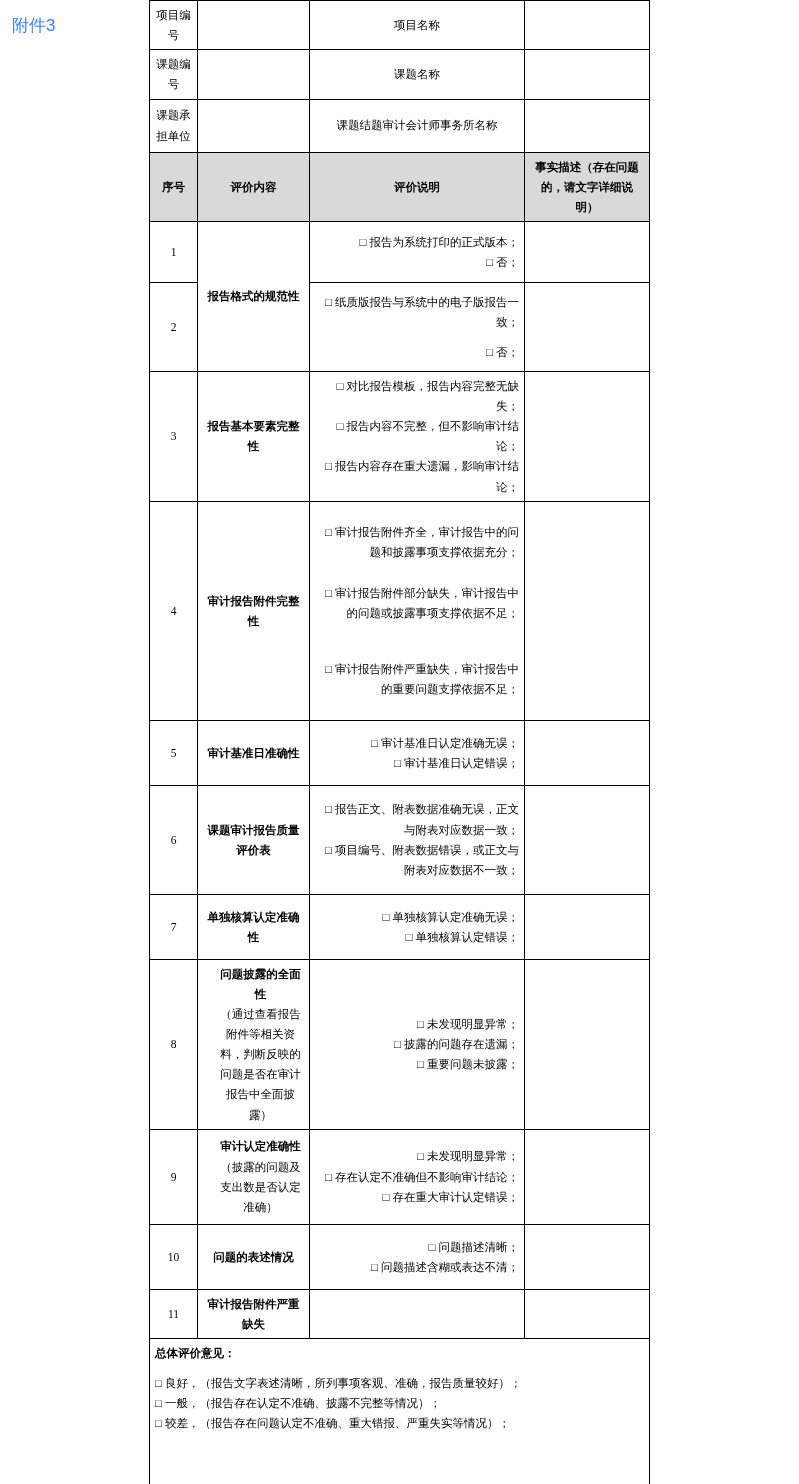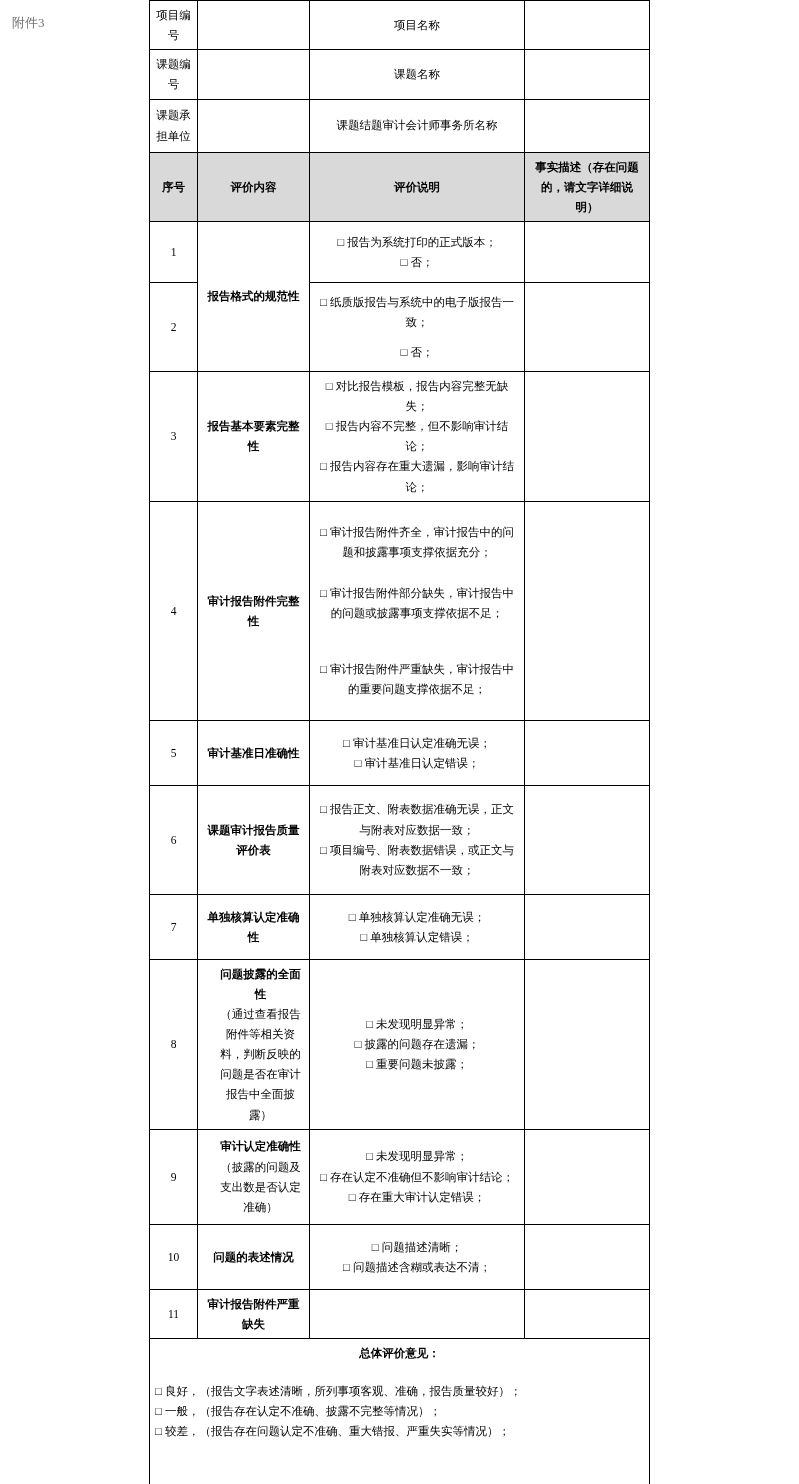--- a/index.html
+++ b/index.html
@@ -17,23 +17,23 @@
   .page {
     width: 799px;
     min-height: 1484px;
     position: relative;
     box-sizing: border-box;
   }
   .attach-label {
     position: absolute;
     left: 12px;
     top: 14px;
-    font-size: 13px;
-    font-family: Liberation Serif, serif;
-    color: #737373;
+    font-size: 17px;
+    font-family: Liberation Sans, sans-serif;
+    color: #3b82f6;
   }
   .doc-title {
     text-align: center;
     font-size: 19px;
     font-weight: bold;
     font-family: "Liberation Sans", sans-serif;
     padding-top: 36px;
     padding-bottom: 12px;
     letter-spacing: 1px;
   }
@@ -47,21 +47,21 @@
     border: 1px solid #000;
     font-size: 11.5px;
     line-height: 1.75;
     padding: 4px 5px;
     vertical-align: middle;
     word-break: break-word;
     font-family: Liberation Serif, serif;
   }
   .c-num { width: 48px; text-align: center; }
   .c-content { width: 112px; text-align: center; font-weight: bold; }
-  .c-desc { width: 215px; text-align: center; }
+  .c-desc { width: 215px; text-align: right; }
   .c-fact { width: 125px; }
 
   .hdr td {
     background: #d9d9d9;
     text-align: center;
     font-weight: bold;
   }
   .top-row td {
     text-align: center;
     height: 26px;
@@ -76,21 +76,21 @@
     font-weight: bold;
     text-align: center;
     margin-left: 14px;
   }
   .summary-cell {
     text-align: left;
     padding: 8px 10px 6px 10px;
     line-height: 2.1;
     font-size: 11.5px;
   }
-  .summary-title { font-weight: bold; display: block; margin-bottom: 18px; text-align: center; }
+  .summary-title { font-weight: bold; display: block; margin-bottom: 10px; }
 </style>
 </head>
 <body>
 
 <div class="page">
 
   <div class="attach-label">附件3</div>
 
 
   <table class="main">

